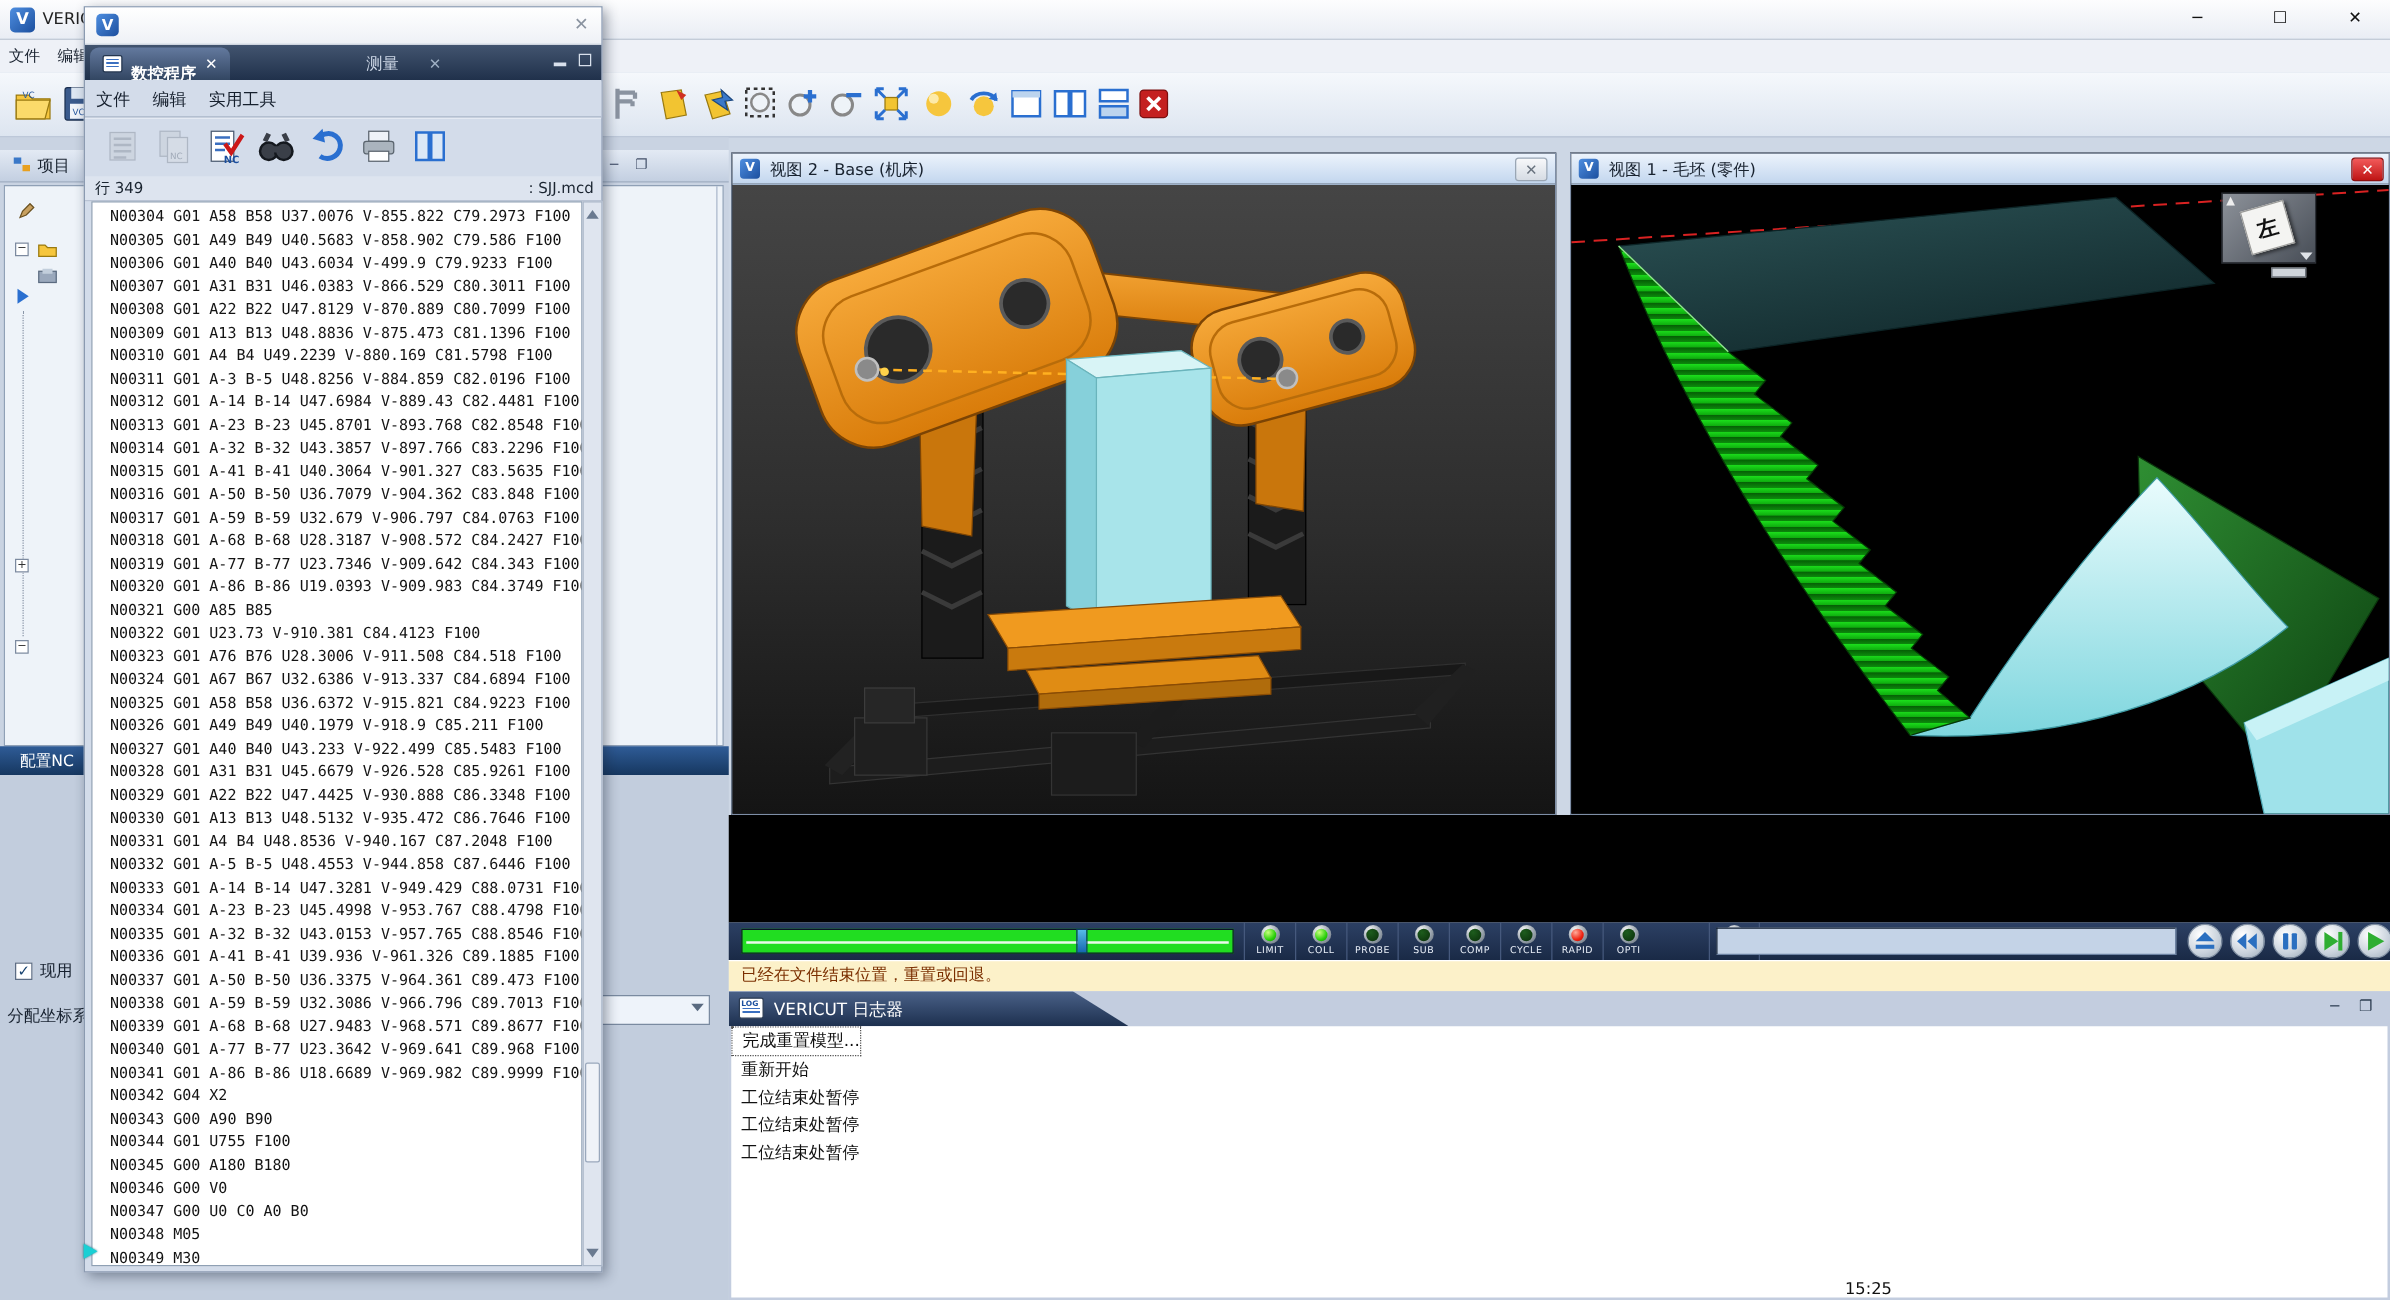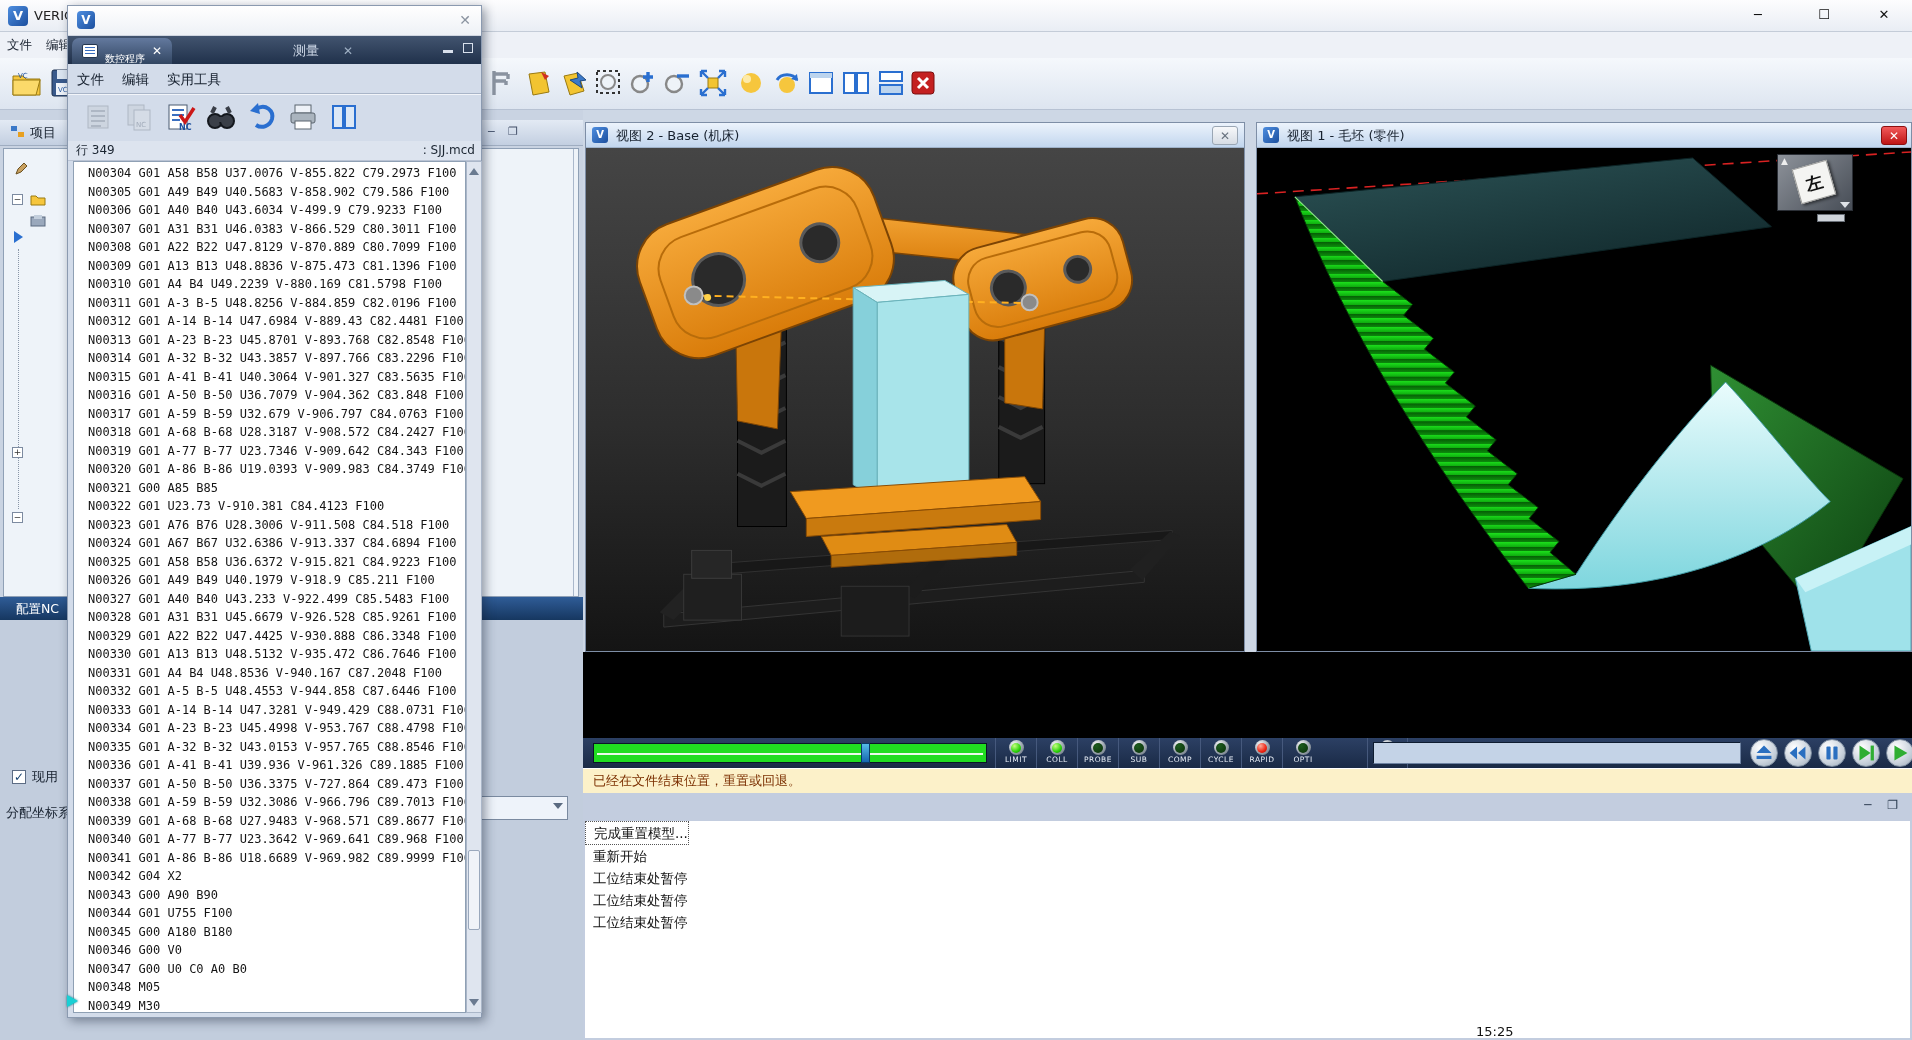--- a/index.html
+++ b/index.html
@@ -126,21 +126,21 @@
   .nc-window { left:67px; top:5px; width:415px; height:1013px; background:#d3dcea;
     border:1px solid #8b9ab0; box-shadow:3px 3px 10px rgba(20,30,50,.45); z-index:60; }
   .nc-titlebar { left:0; top:0; right:0; height:30px;
     background:linear-gradient(#ffffff,#eef1f6); border-bottom:1px solid #d0d6e0; }
   .nc-close { right:10px; top:6px; font-size:14px; color:#8a93a0; font-weight:bold; }
   .nc-tabbar { left:0; top:30px; right:0; height:28px;
     background:linear-gradient(#42546f,#20314b); }
   .nc-tab-active { left:4px; top:2px; height:26px; border-radius:7px 7px 0 0;
     background:linear-gradient(#63799e,#324662); display:flex; align-items:center;
     padding:0 10px; gap:7px; }
-  .nc-tab-active .lbl { color:#fff; font-size:10px; font-weight:normal;margin-top:16px; }
+  .nc-tab-active .lbl { color:#fff; font-size:13px; font-weight:bold;margin-top:16px; }
   .nc-tab-x { color:#fff; font-size:12px; font-weight:bold; }
   .nc-tab-inactive { left:215px; top:2px; height:26px; display:flex; align-items:center;
     padding:0 10px; gap:24px; }
   .nc-tab-inactive .lbl { color:#cfd9e8; font-size:13px; }
   .nc-tab-inactive .nc-tab-x { color:#9fb0c4; font-weight:normal; }
   .ncico { width:16px; height:14px; background:#fff; border:1px solid #24364f;
     border-radius:2px; position:relative; }
   .ncico::after { content:""; position:absolute; left:2px; right:2px; top:2px; height:8px;
     background:repeating-linear-gradient(#3a6fc0 0 1px, transparent 1px 3px); }
   .tabbar-icons { right:8px; top:7px; display:flex; gap:10px; }
@@ -524,20 +524,24 @@
   <div class="abs mediabtn" style="left:1303px">
     <svg viewBox="0 0 28 28">
         <polygon points="8,6 22,14 8,22" fill="#2fae32"></polygon>
       </svg>
   </div>
 </div>
 
 <div class="abs message-bar">已经在文件结束位置，重置或回退。</div>
 
 <div class="abs log-window">
+  <div class="abs log-tab">
+    <div class="abs logico" style="left:8px;top:5px"></div>
+    <span class="abs" style="left:36px;top:6px">VERICUT 日志器</span>
+  </div>
   <div class="abs log-hdr-icons">─ ❐</div>
   <div class="abs log-content">
     <div>
         <div class="log-line">完成重置模型...</div>
         <div class="log-line">重新开始</div>
         <div class="log-line">工位结束处暂停</div>
         <div class="log-line">工位结束处暂停</div>
         <div class="log-line">工位结束处暂停</div>
       </div>
     <div class="abs clock" style="left:891px;top:203px">15:25</div>
@@ -649,21 +653,21 @@
         <div class="nc-line">N00327 G01 A40 B40 U43.233 V-922.499 C85.5483 F100</div>
         <div class="nc-line">N00328 G01 A31 B31 U45.6679 V-926.528 C85.9261 F100</div>
         <div class="nc-line">N00329 G01 A22 B22 U47.4425 V-930.888 C86.3348 F100</div>
         <div class="nc-line">N00330 G01 A13 B13 U48.5132 V-935.472 C86.7646 F100</div>
         <div class="nc-line">N00331 G01 A4 B4 U48.8536 V-940.167 C87.2048 F100</div>
         <div class="nc-line">N00332 G01 A-5 B-5 U48.4553 V-944.858 C87.6446 F100</div>
         <div class="nc-line">N00333 G01 A-14 B-14 U47.3281 V-949.429 C88.0731 F100</div>
         <div class="nc-line">N00334 G01 A-23 B-23 U45.4998 V-953.767 C88.4798 F100</div>
         <div class="nc-line">N00335 G01 A-32 B-32 U43.0153 V-957.765 C88.8546 F100</div>
         <div class="nc-line">N00336 G01 A-41 B-41 U39.936 V-961.326 C89.1885 F100</div>
-        <div class="nc-line">N00337 G01 A-50 B-50 U36.3375 V-727.864 C89.473 F100</div>
+        <div class="nc-line">N00337 G01 A-50 B-50 U36.3375 V-964.361 C89.473 F100</div>
         <div class="nc-line">N00338 G01 A-59 B-59 U32.3086 V-966.796 C89.7013 F100</div>
         <div class="nc-line">N00339 G01 A-68 B-68 U27.9483 V-968.571 C89.8677 F100</div>
         <div class="nc-line">N00340 G01 A-77 B-77 U23.3642 V-969.641 C89.968 F100</div>
         <div class="nc-line">N00341 G01 A-86 B-86 U18.6689 V-969.982 C89.9999 F100</div>
         <div class="nc-line">N00342 G04 X2</div>
         <div class="nc-line">N00343 G00 A90 B90</div>
         <div class="nc-line">N00344 G01 U755 F100</div>
         <div class="nc-line">N00345 G00 A180 B180</div>
         <div class="nc-line">N00346 G00 V0</div>
         <div class="nc-line">N00347 G00 U0 C0 A0 B0</div>

